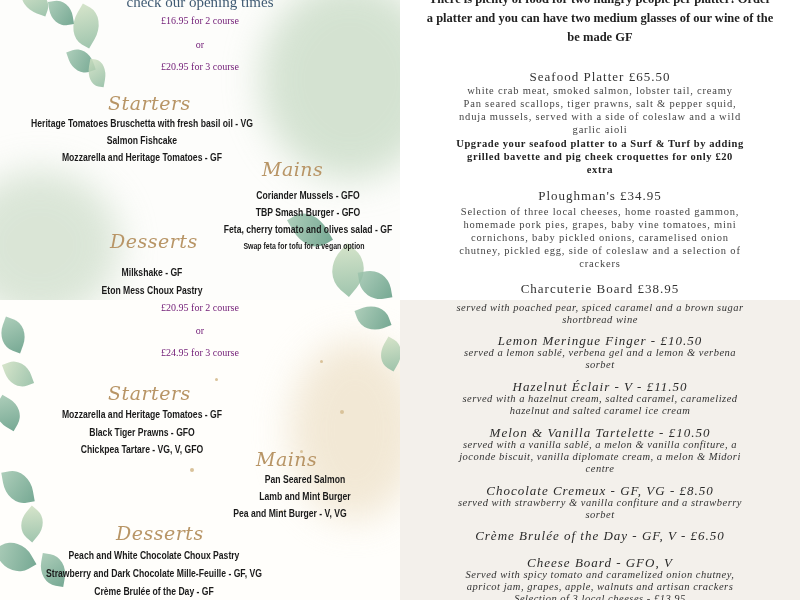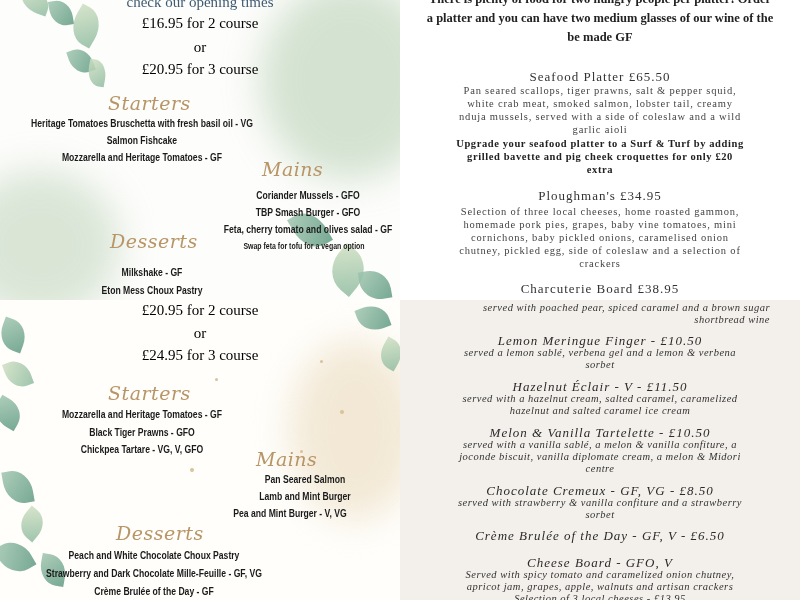--- a/index.html
+++ b/index.html
@@ -3,21 +3,21 @@
 <meta charset="utf-8">
 <style>
   * { margin: 0; padding: 0; box-sizing: border-box; }
   html, body { width: 800px; height: 600px; overflow: hidden; background: #fff; }
   .grid { position: relative; width: 800px; height: 600px; }
   .panel { position: absolute; overflow: hidden; }
   #p-tl { left: 0; top: 0; width: 400px; height: 300px; background: #fdfdfb; }
   #p-tr { left: 400px; top: 0; width: 400px; height: 300px; background: #ffffff; }
   #p-bl { left: 0; top: 300px; width: 400px; height: 300px; background: #fffefb; }
   #p-br { left: 400px; top: 300px; width: 400px; height: 300px; background: #f3f0eb; }
-  .price-line { position: absolute; left: 0; width: 400px; text-align: center; color: #000000; font-family: "Liberation Serif", serif; font-size: 15px; }
+  .price-line { position: absolute; left: 0; width: 400px; text-align: center; color: #701a75; font-family: "Liberation Serif", serif; font-size: 10px; }
   .script { position: absolute; font-family: "DejaVu Serif", serif; font-style: italic; color: #b89566; font-size: 19px; letter-spacing: 0.5px; }
   .item { position: absolute; left: 0; width: 400px; text-align: center; color: #1a1a1a; font-family: "Liberation Sans", sans-serif; font-weight: bold; font-size: 10.5px; transform: scaleX(0.82); }
   .item.small { font-size: 8.5px; }
 
   
   .tr-text { position: absolute; left: 0; width: 400px; text-align: center; color: #222; font-family: "Liberation Serif", serif; }
   .tr-intro { font-weight: bold; font-size: 12.5px; line-height: 19px; }
   .tr-title { font-size: 13px; letter-spacing: 1px; color: #333; }
   .tr-desc { font-size: 10.5px; letter-spacing: 0.8px; color: #444; line-height: 13px; }
   .tr-bold { font-weight: bold; font-size: 10.5px; letter-spacing: 0.6px; line-height: 13px; color: #222; }
@@ -70,22 +70,22 @@
 
   <div class="panel" id="p-tr">
     <div class="tr-text tr-intro" style="top:-10px;">
       <div>There is plenty of food for two hungry people per platter! Order</div>
       <div>a platter and you can have two medium glasses of our wine of the</div>
       <div>be made GF</div>
     </div>
 
     <div class="tr-text tr-title" style="top:69px;">Seafood Platter £65.50</div>
     <div class="tr-text tr-desc" style="top:84px;">
+      <div>white crab meat, smoked salmon, lobster tail, creamy</div>
       <div>Pan seared scallops, tiger prawns, salt &amp; pepper squid,</div>
-      <div>white crab meat, smoked salmon, lobster tail, creamy</div>
       <div>nduja mussels, served with a side of coleslaw and a wild</div>
       <div>garlic aioli</div>
     </div>
     <div class="tr-text tr-bold" style="top:137px;">
       <div>Upgrade your seafood platter to a Surf &amp; Turf by adding</div>
       <div>grilled bavette and pig cheek croquettes for only £20</div>
       <div>extra</div>
     </div>
 
     <div class="tr-text tr-title" style="top:188px;">Ploughman's £34.95</div>
@@ -133,21 +133,21 @@
     <div class="item" style="top:190px;left:105px;">Lamb and Mint Burger</div>
     <div class="item" style="top:207px;left:90px;">Pea and Mint Burger - V, VG</div>
 
     <div class="script" style="left:116px;top:222px;">Desserts</div>
     <div class="item" style="top:249px;left:-46px;">Peach and White Chocolate Choux Pastry</div>
     <div class="item" style="top:267px;left:-46px;">Strawberry and Dark Chocolate Mille-Feuille - GF, VG</div>
     <div class="item" style="top:285px;left:-46px;">Crème Brulée of the Day - GF</div>
   </div>
 
   <div class="panel" id="p-br">
-    <div class="br-desc" style="top:2px;text-align:right;">
+    <div class="br-desc" style="top:2px;">
       <div>served with poached pear, spiced caramel and a brown sugar</div>
       <div>shortbread wine</div>
     </div>
 
     <div class="br-title" style="top:33px;">Lemon Meringue Finger - £10.50</div>
     <div class="br-desc" style="top:47px;">
       <div>served a lemon sablé, verbena gel and a lemon &amp; verbena</div>
       <div>sorbet</div>
     </div>
 

